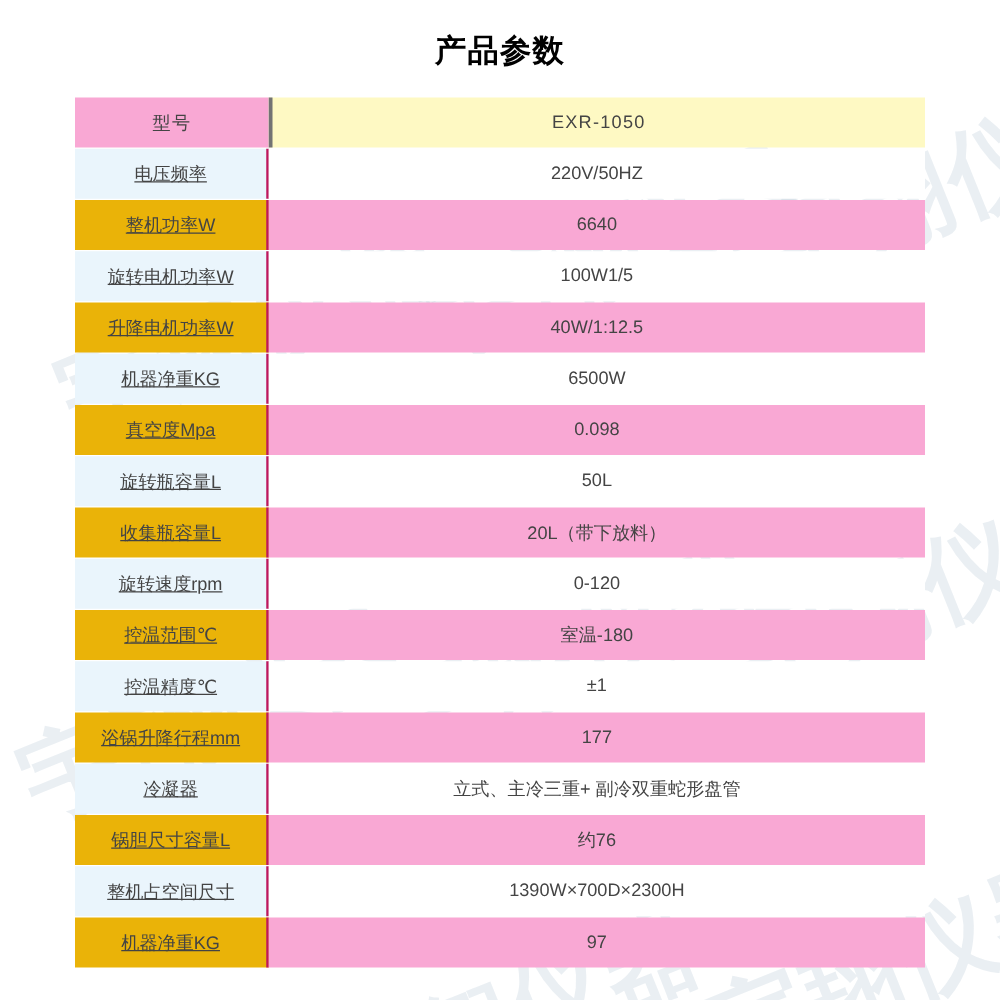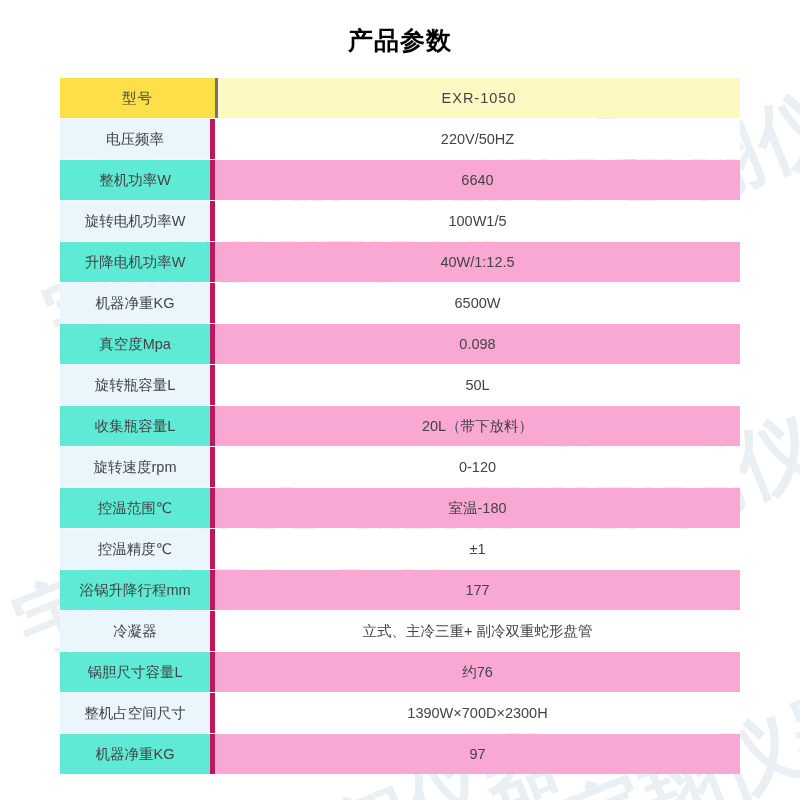--- a/index.html
+++ b/index.html
@@ -73,32 +73,33 @@
   .col-label { width: 155px; }
   .col-value { width: 525px; }
 
   thead th {
     height: 44px;
     font-size: 19px;
     font-weight: bold;
     color: #ffffff;
     letter-spacing: 1px;
   }
-  thead .th-label { background: #fde047; }
+  thead .th-label { background: #f9a8d4; }
   thead .th-value { background: #fef9c3; border-left: 3px solid #737373; }
 
   tbody tr td.cell-label {
-    border-right: 5px solid #be185d;
+    border-right: 2px solid #be185d;
+    text-decoration: underline;
   }
 
   tbody tr.row-odd td { background: #ffffff; }
   tbody tr.row-even td { background: #d3e9f7; }
 
   tbody tr.row-odd td.cell-label { background: #eaf5fc; }
-  tbody tr.row-even td.cell-label { background: #5eead4; margin-left: 12px; }
+  tbody tr.row-even td.cell-label { background: #eab308; margin-left: 12px; }
 
   tbody tr.row-odd td.cell-value { background: #ffffff; }
   tbody tr.row-even td.cell-value { background: #f9a8d4; }
 
   .cell-label { font-size: 14.5px; color: #3d3d3d; }
   .cell-value { font-size: 14.5px; color: #3d3d3d; }
 </style>
 </head>
 <body>
 

